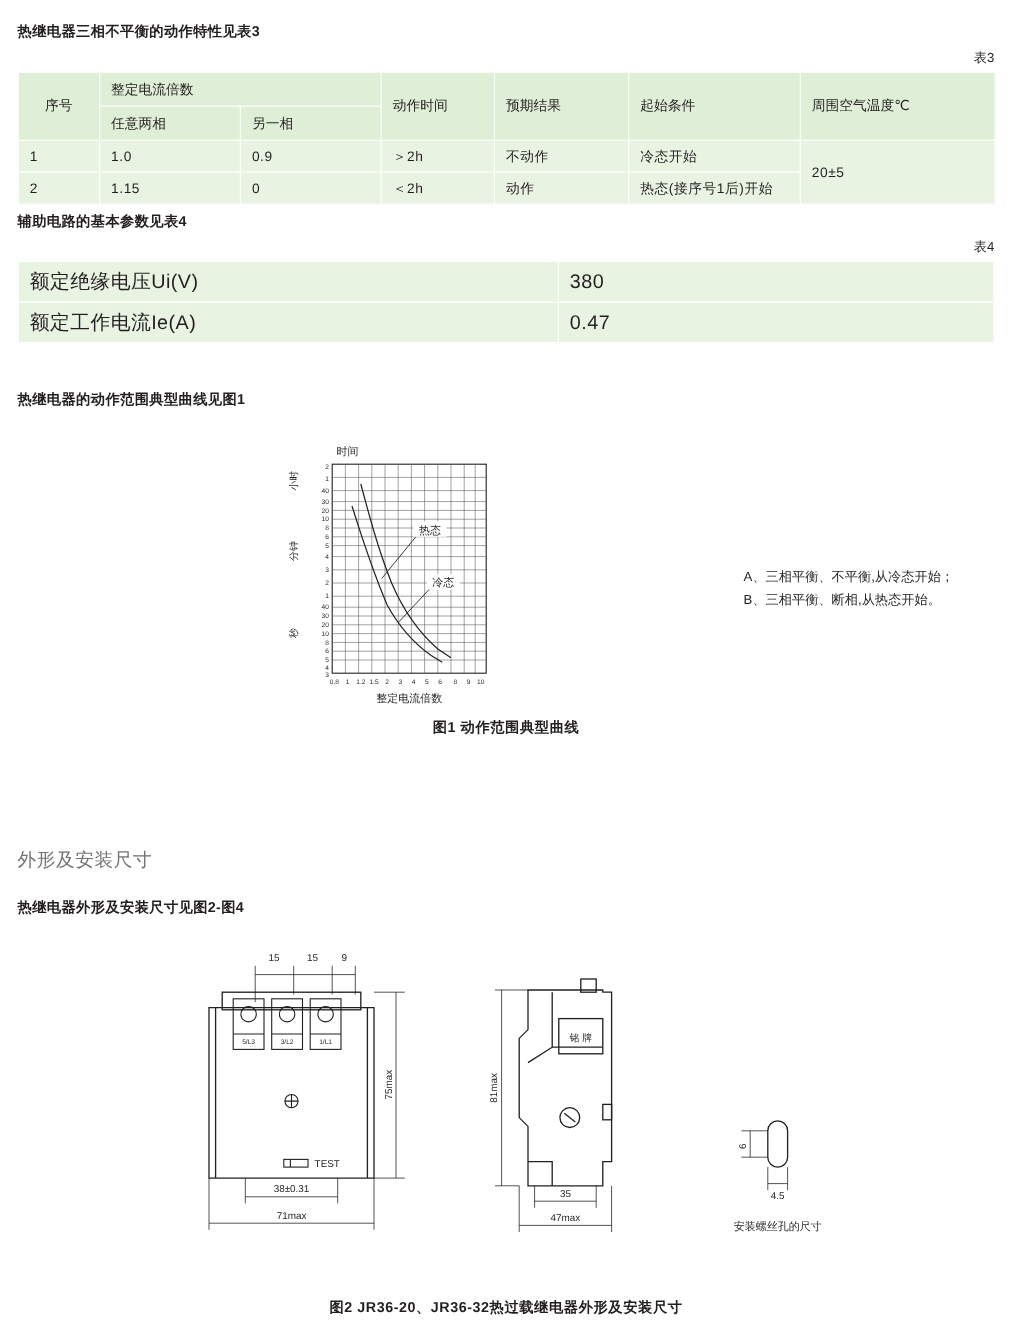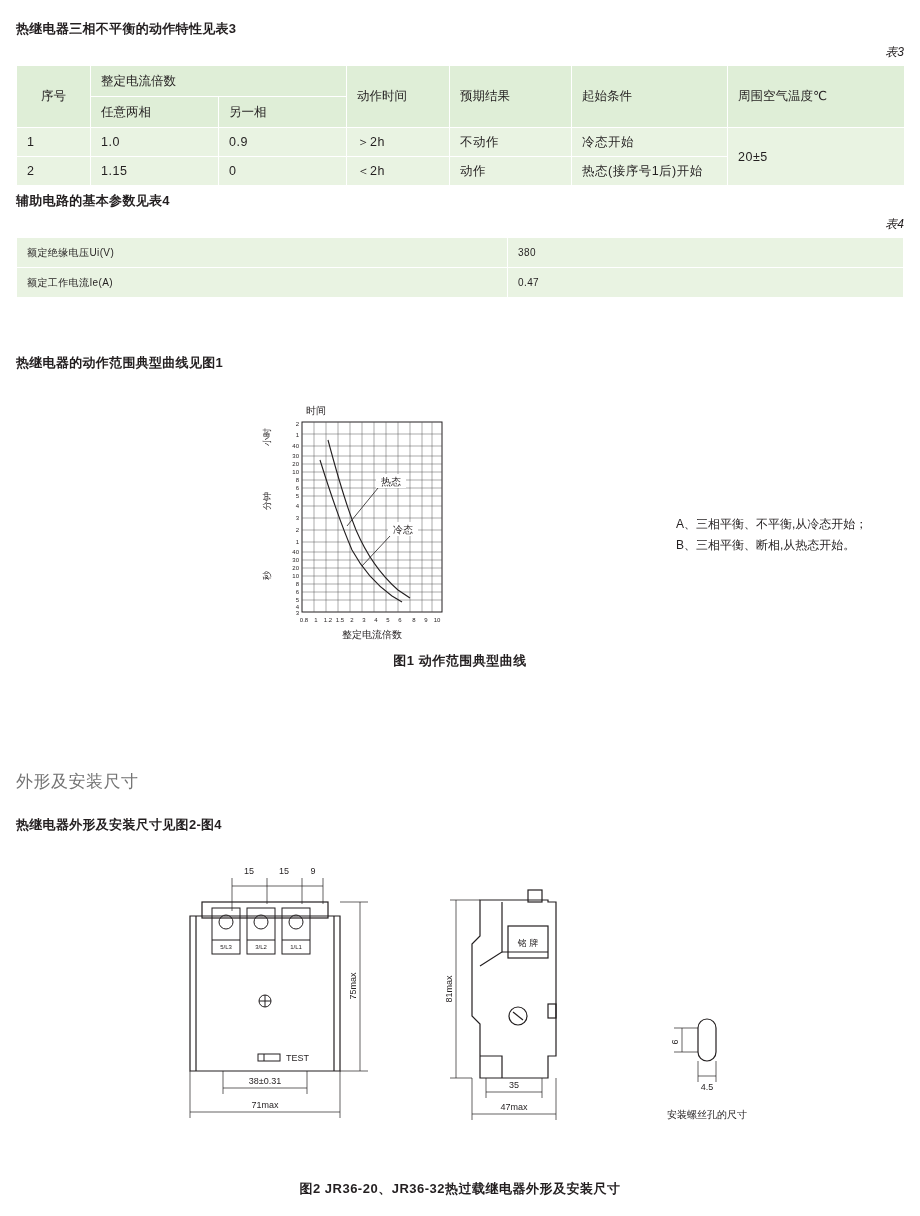--- a/index.html
+++ b/index.html
@@ -25,21 +25,20 @@
     font-size: 13px;
     font-weight: bold;
     color: #231f20;
     letter-spacing: 0.3px;
   }
   .tbl-caption {
     font-size: 12px;
     text-align: right;
     color: #231f20;
     margin-top: 6px;
-    font-style: italic;
   }
   table {
     border-collapse: collapse;
     width: 100%;
     font-size: 12px;
   }
   
   .t3 {
     margin-top: 4px;
     table-layout: fixed;
@@ -71,21 +70,21 @@
     text-align: left;
   }
   
   .t4 {
     margin-top: 4px;
     table-layout: fixed;
   }
   .t4 td {
     border: 1px solid #ffffff;
     padding: 6px 10px;
-    font-size: 10px;
+    font-size: 18px;
     background: #e9f3e2;
     height: 17px;
     letter-spacing: 0.4px;
   }
   .t4 td.lbl {
     width: 470px;
   }
   .blue-head {
     color: #737373;
     font-size: 17px;

